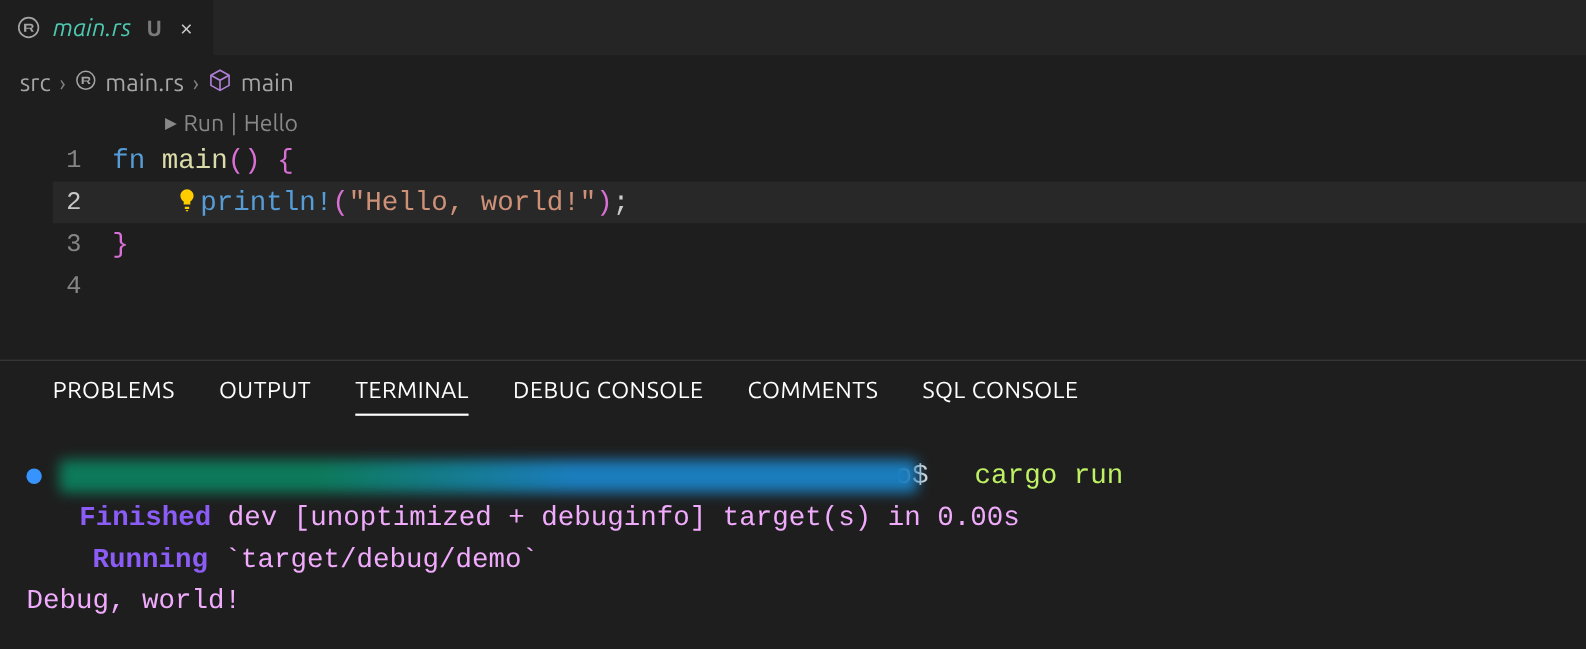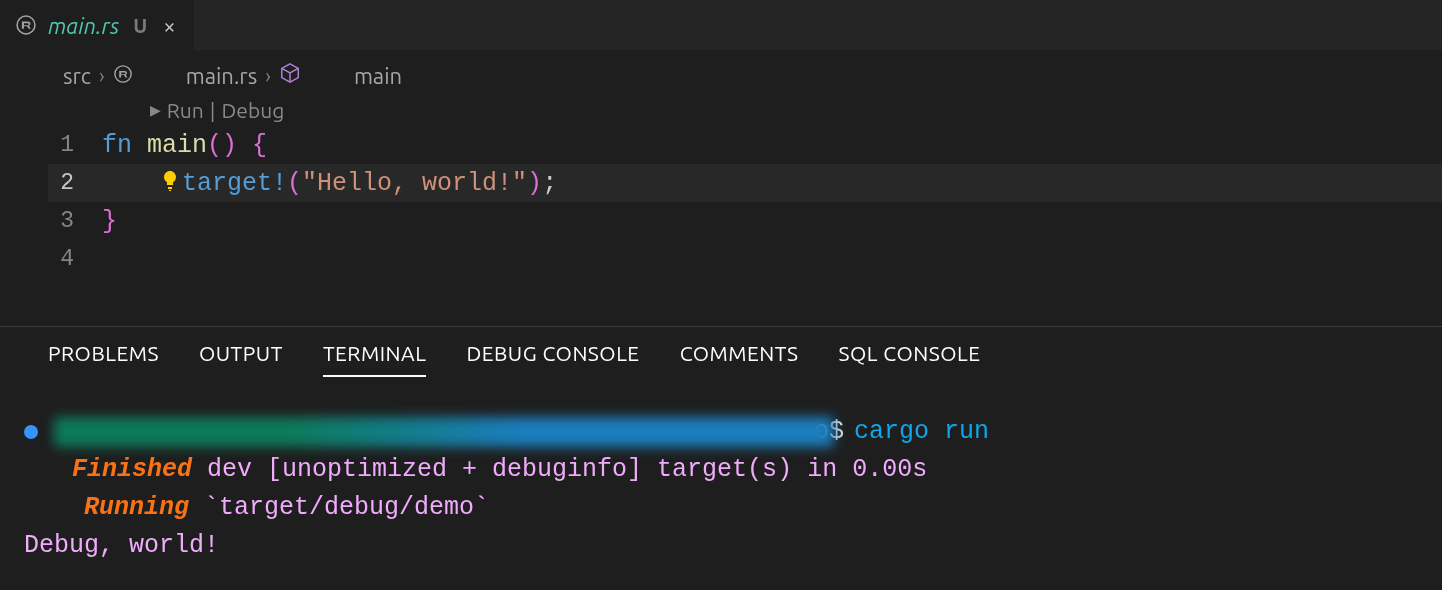--- a/index.html
+++ b/index.html
@@ -73,21 +73,20 @@
     .breadcrumb .cube-icon svg {
       width: 22px;
       height: 22px;
     }
     .breadcrumb .rust-icon-small svg {
       width: 20px;
       height: 20px;
     }
     .breadcrumb-item {
       color: #a6a6a6;
-      margin-left: 45px;
     }
     .editor-area {
       position: relative;
       padding-left: 48px;
     }
     .codelens {
       font-size: 21px;
       color: #888888;
       padding-left: 102px;
       display: flex;
@@ -183,22 +182,22 @@
       width: 780px;
       height: 30px;
       background: linear-gradient(90deg, #0d7a5a 0%, #0d7a5a 30%, #1b7dbd 60%, #1b7dbd 100%);
       filter: blur(6px);
       border-radius: 4px;
     }
     .prompt-suffix {
       color: #dcdcdc;
       margin-left: -30px;
     }
-    .term-cmd { color: #0ea5e9; }
-    .term-green { color: #f97316; font-weight: bold; font-style: italic; }
+    .term-cmd { color: #bef264; margin-left: 32px; }
+    .term-green { color: #8b5cf6; font-weight: bold; }
     .term-text { color: #f0abfc; }
     .indent { display: inline-block; }
   </style>
 </head>
 <body>
 
 <div class="tab-bar">
   <div class="tab">
     <span class="rust-icon">
       <svg viewBox="0 0 32 32">
@@ -230,39 +229,39 @@
       </svg>
   </span>
   <span class="breadcrumb-item">main</span>
 </div>
 
 <div class="editor-area">
   <div class="codelens">
     <span class="play-icon">▶</span>
     <span>Run</span>
     <span>|</span>
-    <span>Debug</span>
+    <span>Hello</span>
   </div>
 
   <div class="code-line">
     <span class="line-number">1</span>
     <span class="code-content">
       <span class="kw">fn </span><span class="fn-name">main</span><span class="paren">(</span><span class="paren">)</span><span> </span><span class="brace">{</span>
     </span>
   </div>
 
   <div class="code-line line-highlight">
     <span class="line-number current">2</span>
     <span class="lightbulb">
       <svg viewBox="0 0 24 24">
           <path fill="#ffcc00" d="M12 2C8.7 2 6 4.7 6 8c0 2.2 1.2 4.2 3 5.2V16h6v-2.8c1.8-1 3-3 3-5.2 0-3.3-2.7-6-6-6zm-2 16h4v2h-4zm1 3h2v1h-2z"></path>
         </svg>
     </span>
     <span class="code-content" style="padding-left:20px;">
-      <span>    </span><span class="macro">target</span><span class="bang">!</span><span class="paren">(</span><span class="string">"Hello, world!"</span><span class="paren">)</span><span class="punct">;</span>
+      <span>    </span><span class="macro">println</span><span class="bang">!</span><span class="paren">(</span><span class="string">"Hello, world!"</span><span class="paren">)</span><span class="punct">;</span>
     </span>
   </div>
 
   <div class="code-line">
     <span class="line-number">3</span>
     <span class="code-content">
       <span class="brace">}</span>
     </span>
   </div>
 

